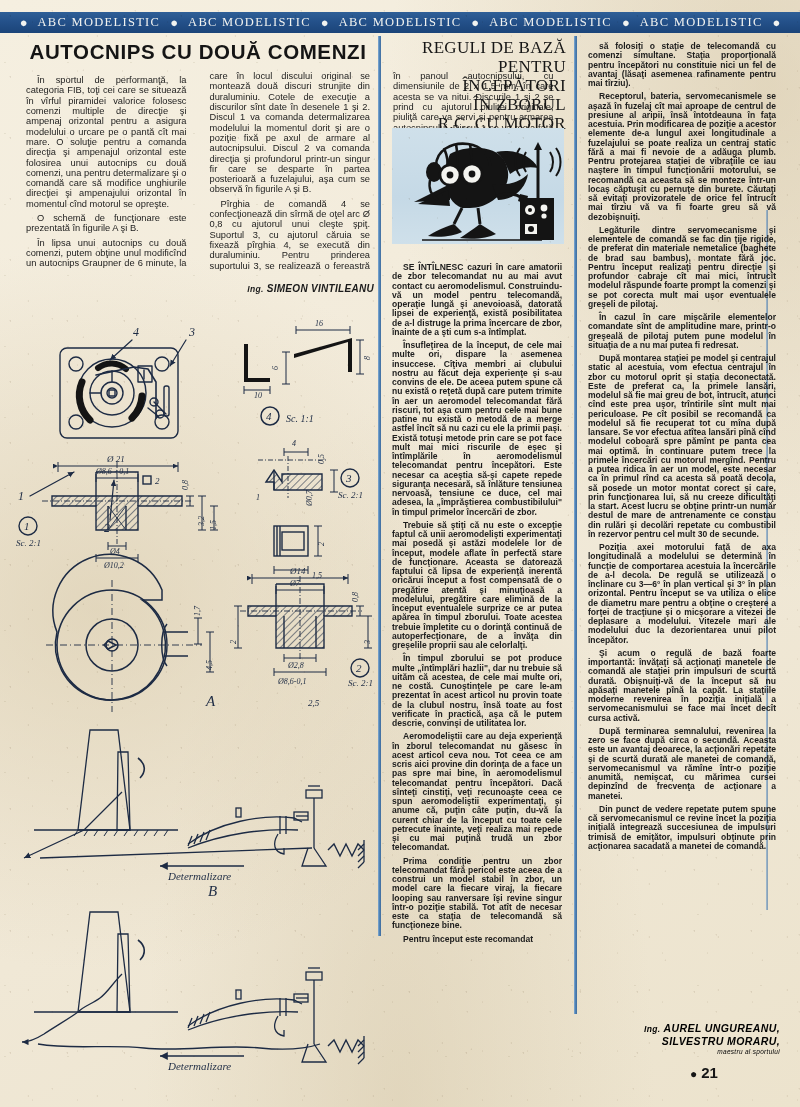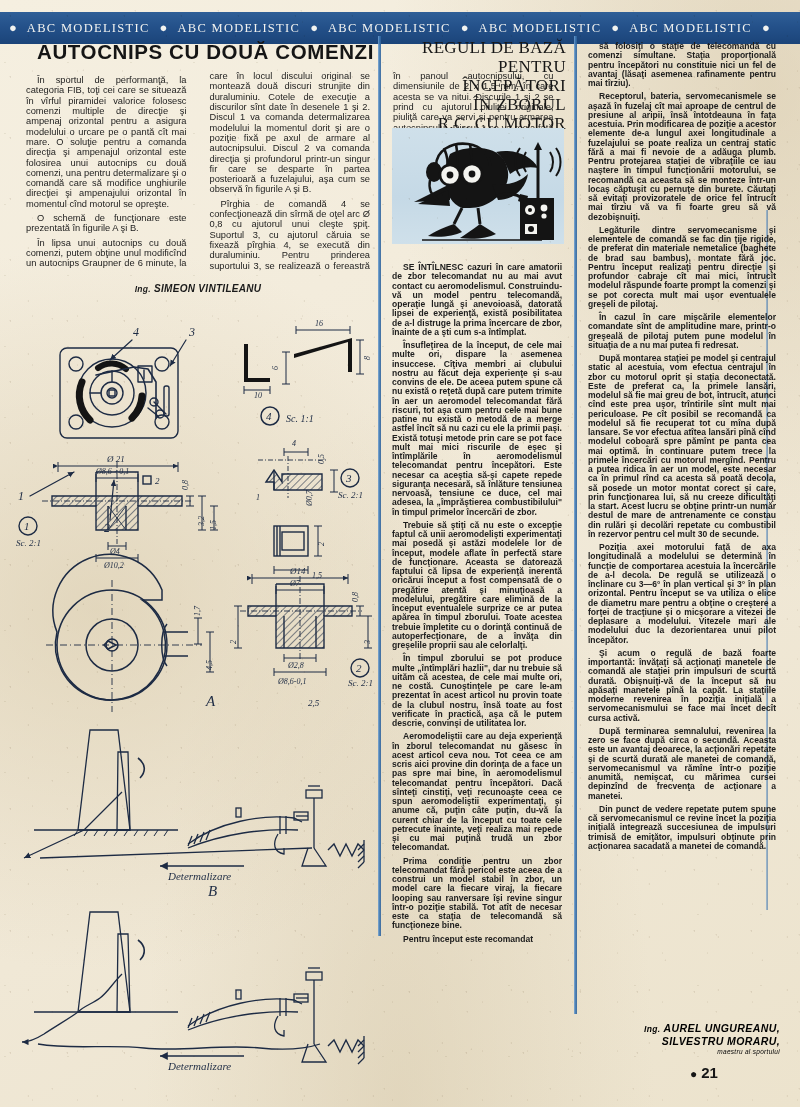--- a/index.html
+++ b/index.html
@@ -27,23 +27,23 @@
       radial-gradient(circle at 41% 68%, rgba(120,100,70,.13) 0 .6px, transparent 1px),
       radial-gradient(circle at 86% 79%, rgba(120,100,70,.15) 0 .6px, transparent 1px),
       radial-gradient(circle at 8% 88%,  rgba(120,100,70,.12) 0 .6px, transparent 1px),
       radial-gradient(circle at 72% 45%, rgba(120,100,70,.10) 0 .5px, transparent 1px);
     background-size:57px 61px,83px 77px,69px 53px,97px 89px,63px 71px,45px 49px;
     opacity:.85;mix-blend-mode:multiply;
   }
 
   
   #banner{
-    position:absolute;left:0;top:12px;width:800px;height:32px;
+    position:absolute;left:0;top:12px;width:800px;height:21px;
     background:linear-gradient(180deg,#2f5f97 0%,#24518a 45%,#1b4479 100%);
-    display:flex;align-items:center;
+    display:flex;align-items:center;justify-content:center;
     overflow:hidden;white-space:nowrap;
   }
   #banner .bt{
     color:#f2f3f0;font-family:"Liberation Serif",serif;
     font-size:12.5px;letter-spacing:1.3px;font-weight:400;
     padding:0 1px;
   }
   #banner .bdot{
     color:#f2f3f0;font-size:13px;padding:0 9px;line-height:0;
   }
@@ -59,21 +59,21 @@
     position:absolute;width:3px;
     background:linear-gradient(90deg,#7fa8d4 0%,#3f7cb8 40%,#2e5f97 100%);
     opacity:.9;
   }
   #rule1{left:378px;top:36px;height:900px;}
   #rule2{left:574px;top:36px;height:978px;}
   #rule-edge{left:766px;top:210px;height:700px;width:2px;opacity:.55;}
 
   
   h1#headline{
-    margin:0 0 7px 0;text-align:right;
+    margin:0 0 7px 0;text-align:center;
     font-family:"Liberation Sans",sans-serif;
     font-weight:bold;font-size:20.5px;line-height:1.18;
     letter-spacing:.6px;color:#151515;
   }
   h1#headline .l2{display:block;}
 
   
   h2#headline2{
     margin:0 0 6px 0;text-align:right;
     font-family:"Liberation Serif",serif;
@@ -96,21 +96,21 @@
     -webkit-font-smoothing:none;
   }
   #col1 .body-text p{font-weight:normal;font-size:9.3px;line-height:10.3px;}
   #col1 .body-text{
     column-count:2;column-gap:15px;column-fill:auto;
     height:205px;
   }
   #col2 .body-text p,#col3 .body-text p{font-size:8.55px;line-height:9.25px;}
 
   .byline{
-    text-align:center;font-style:italic;font-weight:bold;
+    text-align:right;font-style:italic;font-weight:bold;
     font-size:10px;margin-top:7px;letter-spacing:.3px;
   }
   .byline .pre{font-size:8.5px;}
   #author-block{position:absolute;left:584px;top:1022px;width:196px;text-align:right;}
   #author-block .ln{font-style:italic;font-weight:bold;font-size:10.5px;letter-spacing:.4px;line-height:12px;}
   #author-block .ln .pre{font-size:8.5px;}
   #author-block .role{font-style:italic;font-size:6.5px;letter-spacing:.3px;margin-top:1px;}
 
   #pagenum{
     position:absolute;left:690px;top:1064px;

